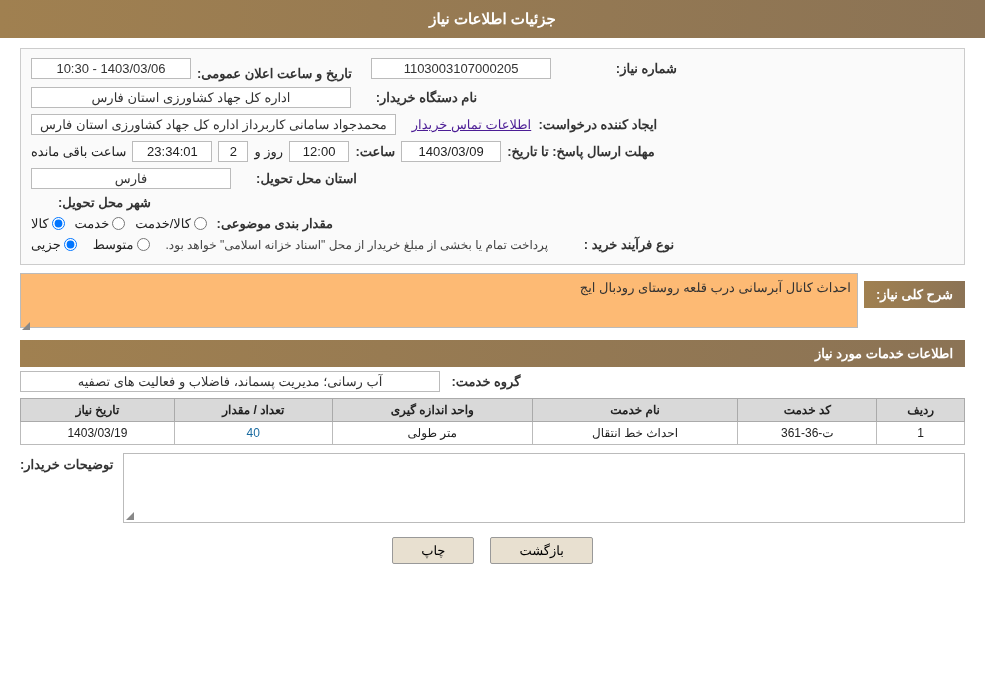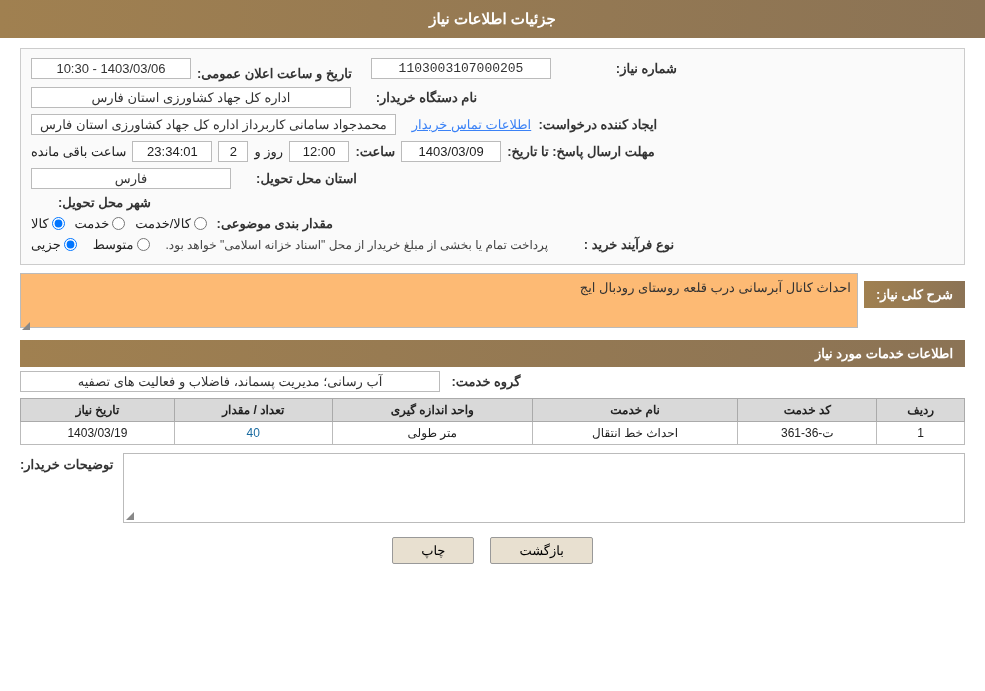--- a/index.html
+++ b/index.html
@@ -57,21 +57,21 @@
       min-width: 120px;
       text-align: center;
     }
     .form-value-wide {
       min-width: 320px;
     }
     .form-value-medium {
       min-width: 200px;
     }
     .blue-link {
-      color: #3b82f6;
+      color: #4c1d95;
       cursor: pointer;
       text-decoration: underline;
     }
     .date-time-row {
       display: flex;
       align-items: center;
       justify-content: flex-end;
       gap: 6px;
       margin-bottom: 6px;
     }
@@ -205,21 +205,21 @@
   <div class="header-bar">
     <span>جزئیات اطلاعات نیاز</span>
   </div>
 
   <div class="content-area">
 
     <div class="form-section">
 
       <div class="form-row">
         <span class="form-label">شماره نیاز:</span>
-        <span class="form-value" style="min-width:180px;font-family:Liberation Mono, monospace;">1103003107000205</span>
+        <span class="form-value" style="min-width:180px;">1103003107000205</span>
         &nbsp;&nbsp;
         <span class="form-label" style="min-width:150px;margin-top:11px;">تاریخ و ساعت اعلان عمومی:</span>
         <span class="form-value" style="min-width:160px;">1403/03/06 - 10:30</span>
       </div>
 
       <div class="form-row">
         <span class="form-label">نام دستگاه خریدار:</span>
         <span class="form-value form-value-wide">اداره کل جهاد کشاورزی استان فارس</span>
       </div>
 

